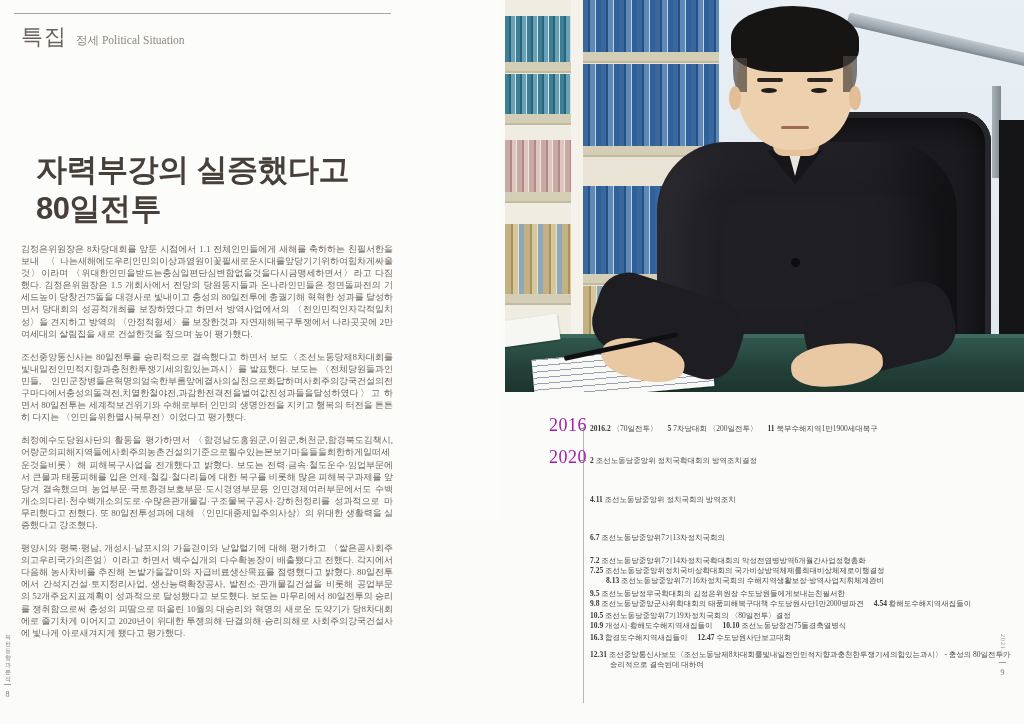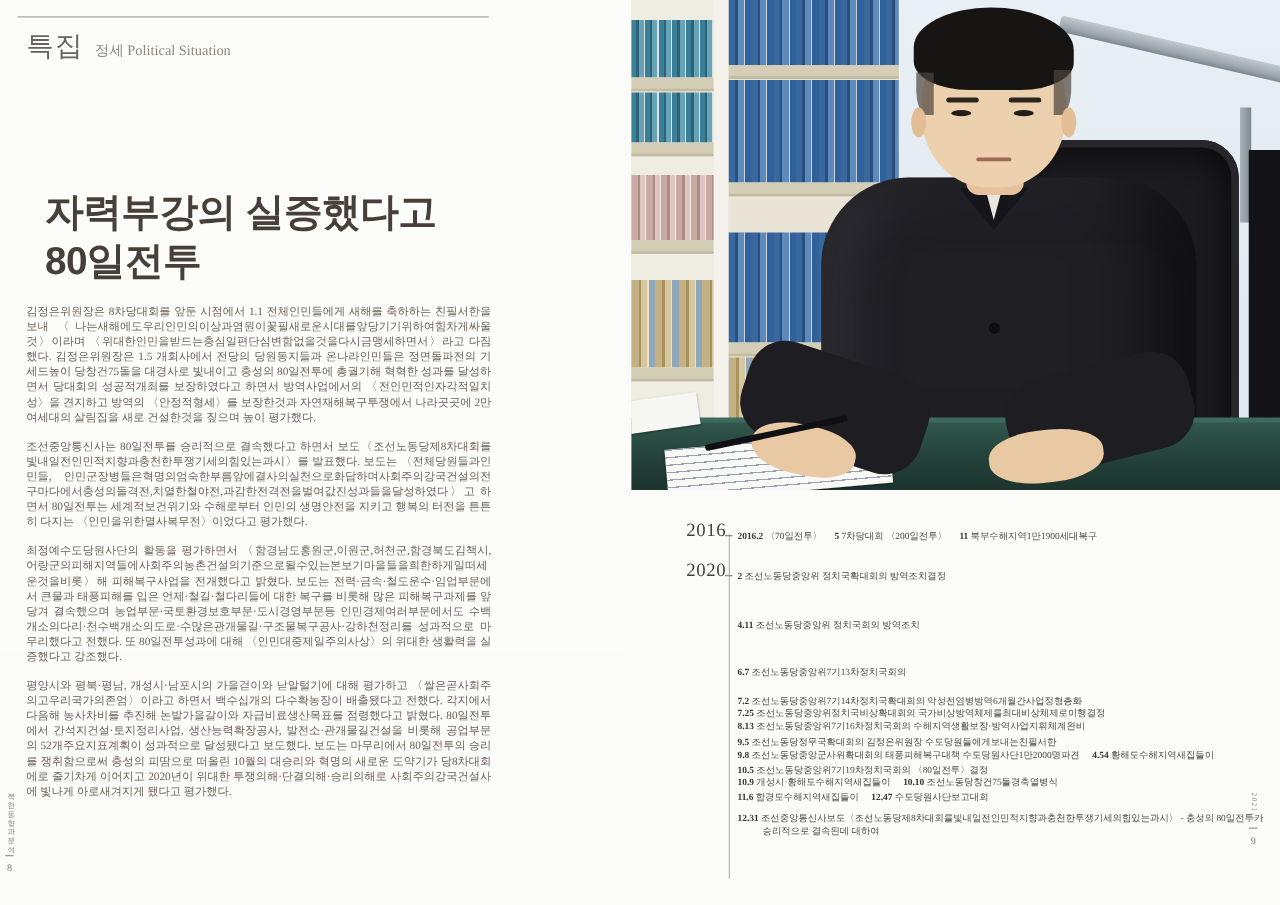--- a/index.html
+++ b/index.html
@@ -79,21 +79,21 @@
   #hand-r{left:286px;top:344px;width:92px;height:42px;background:#e8c9a4;border-radius:45%;transform:rotate(-6deg);}
   #pen{left:58px;top:344px;width:116px;height:5px;background:#101013;border-radius:2px;transform:rotate(-12deg);}
   #button{left:286px;top:258px;width:9px;height:9px;background:#0d0d10;border-radius:50%;}
 
   
   #timeline{left:590px;top:424px;width:424px;font-family:"Liberation Serif","DejaVu Serif",serif;}
   #timeline-line{position:absolute;left:-7px;top:3px;width:1px;height:276px;background:#b9b7b3;}
   .t-row{position:relative;font-size:7.5px;line-height:9.6px;color:#4c4a46;
          padding-left:20px;text-indent:-20px;}
   .t-year{position:absolute;left:-41px;top:-3px;width:30px;text-align:left;
-          font-size:15px;color:#404040;letter-spacing:.5px;text-indent:0;}
+          font-size:18px;color:#a21caf;letter-spacing:.5px;text-indent:0;}
   .t-tick{position:absolute;left:-10px;top:4px;width:6px;height:1px;background:#8f8d89;text-indent:0;}
   .t-d{font-weight:700;color:#3a3834;}
   .t-sep{display:inline-block;width:10px;}
 </style>
 </head>
 <body>
 
 <div id="left-page" class="abs">
   <div id="header-rule" class="abs"></div>
   <div id="section-header" class="abs">
@@ -174,26 +174,26 @@
 </div>
 
 <div id="timeline" class="abs">
   <div id="timeline-line"></div>
 <div class="t-row" style="margin-top: 0px;"><span class="t-year">2016</span><span class="t-tick"></span><b class="t-d">2016.2 </b><span class="t-t">〈70일전투〉</span><span class="t-sep"></span><b class="t-d">5 </b><span class="t-t">7차당대회 〈200일전투〉</span><span class="t-sep"></span><b class="t-d">11 </b><span class="t-t">북부수해지역1만1900세대복구</span></div>
     <div class="t-row" style="margin-top: 22px;"><span class="t-year">2020</span><span class="t-tick"></span><b class="t-d">2 </b><span class="t-t">조선노동당중앙위 정치국확대회의 방역조치결정</span></div>
     <div class="t-row" style="margin-top: 30px;"><b class="t-d">4.11 </b><span class="t-t">조선노동당중앙위 정치국회의 방역조치</span></div>
     <div class="t-row" style="margin-top: 28px;"><b class="t-d">6.7 </b><span class="t-t">조선노동당중앙위7기13차정치국회의</span></div>
     <div class="t-row" style="margin-top: 14px;"><b class="t-d">7.2 </b><span class="t-t">조선노동당중앙위7기14차정치국확대회의 악성전염병방역6개월간사업정형총화</span></div>
     <div class="t-row" style="margin-top: 0px;"><b class="t-d">7.25 </b><span class="t-t">조선노동당중앙위정치국비상확대회의 국가비상방역체제를최대비상체제로이행결정</span></div>
-    <div class="t-row" style="margin-top: 0px;"><b class="t-d">8.13 </b><span class="t-t">조선노동당중앙위7기16차정치국회의 수해지역생활보장·방역사업지휘체계완비</span></div>
+    <div class="t-row" style="margin-top: 0px; margin-left: 16px;"><b class="t-d">8.13 </b><span class="t-t">조선노동당중앙위7기16차정치국회의 수해지역생활보장·방역사업지휘체계완비</span></div>
     <div class="t-row" style="margin-top: 4px;"><b class="t-d">9.5 </b><span class="t-t">조선노동당정무국확대회의 김정은위원장 수도당원들에게보내는친필서한</span></div>
     <div class="t-row" style="margin-top: 0px;"><b class="t-d">9.8 </b><span class="t-t">조선노동당중앙군사위확대회의 태풍피해복구대책 수도당원사단1만2000명파견</span><span class="t-sep"></span><b class="t-d">4.54 </b><span class="t-t">황해도수해지역새집들이</span></div>
     <div class="t-row" style="margin-top: 3px;"><b class="t-d">10.5 </b><span class="t-t">조선노동당중앙위7기19차정치국회의 〈80일전투〉결정</span></div>
     <div class="t-row" style="margin-top: 0px;"><b class="t-d">10.9 </b><span class="t-t">개성시·황해도수해지역새집들이</span><span class="t-sep"></span><b class="t-d">10.10 </b><span class="t-t">조선노동당창건75돌경축열병식</span></div>
-    <div class="t-row" style="margin-top: 2px;"><b class="t-d">11.6 </b><span class="t-t">함경도수해지역새집들이</span><span class="t-sep"></span><b class="t-d">12.47 </b><span class="t-t">수도당원사단보고대회</span></div>
+    <div class="t-row" style="margin-top: 2px;"><b class="t-d">16.3 </b><span class="t-t">함경도수해지역새집들이</span><span class="t-sep"></span><b class="t-d">12.47 </b><span class="t-t">수도당원사단보고대회</span></div>
     <div class="t-row" style="margin-top: 8px;"><b class="t-d">12.31 </b><span class="t-t">조선중앙통신사보도〈조선노동당제8차대회를빛내일전인민적지향과충천한투쟁기세의힘있는과시〉 - 충성의 80일전투가 승리적으로 결속된데 대하여</span></div>
   </div>
 
 <div id="right-marker" class="abs page-marker">
   <span class="vert-text">2021.1</span>
   <span class="marker-dash"></span>
   <span class="page-num">9</span>
 </div>
 
 </body></html>

